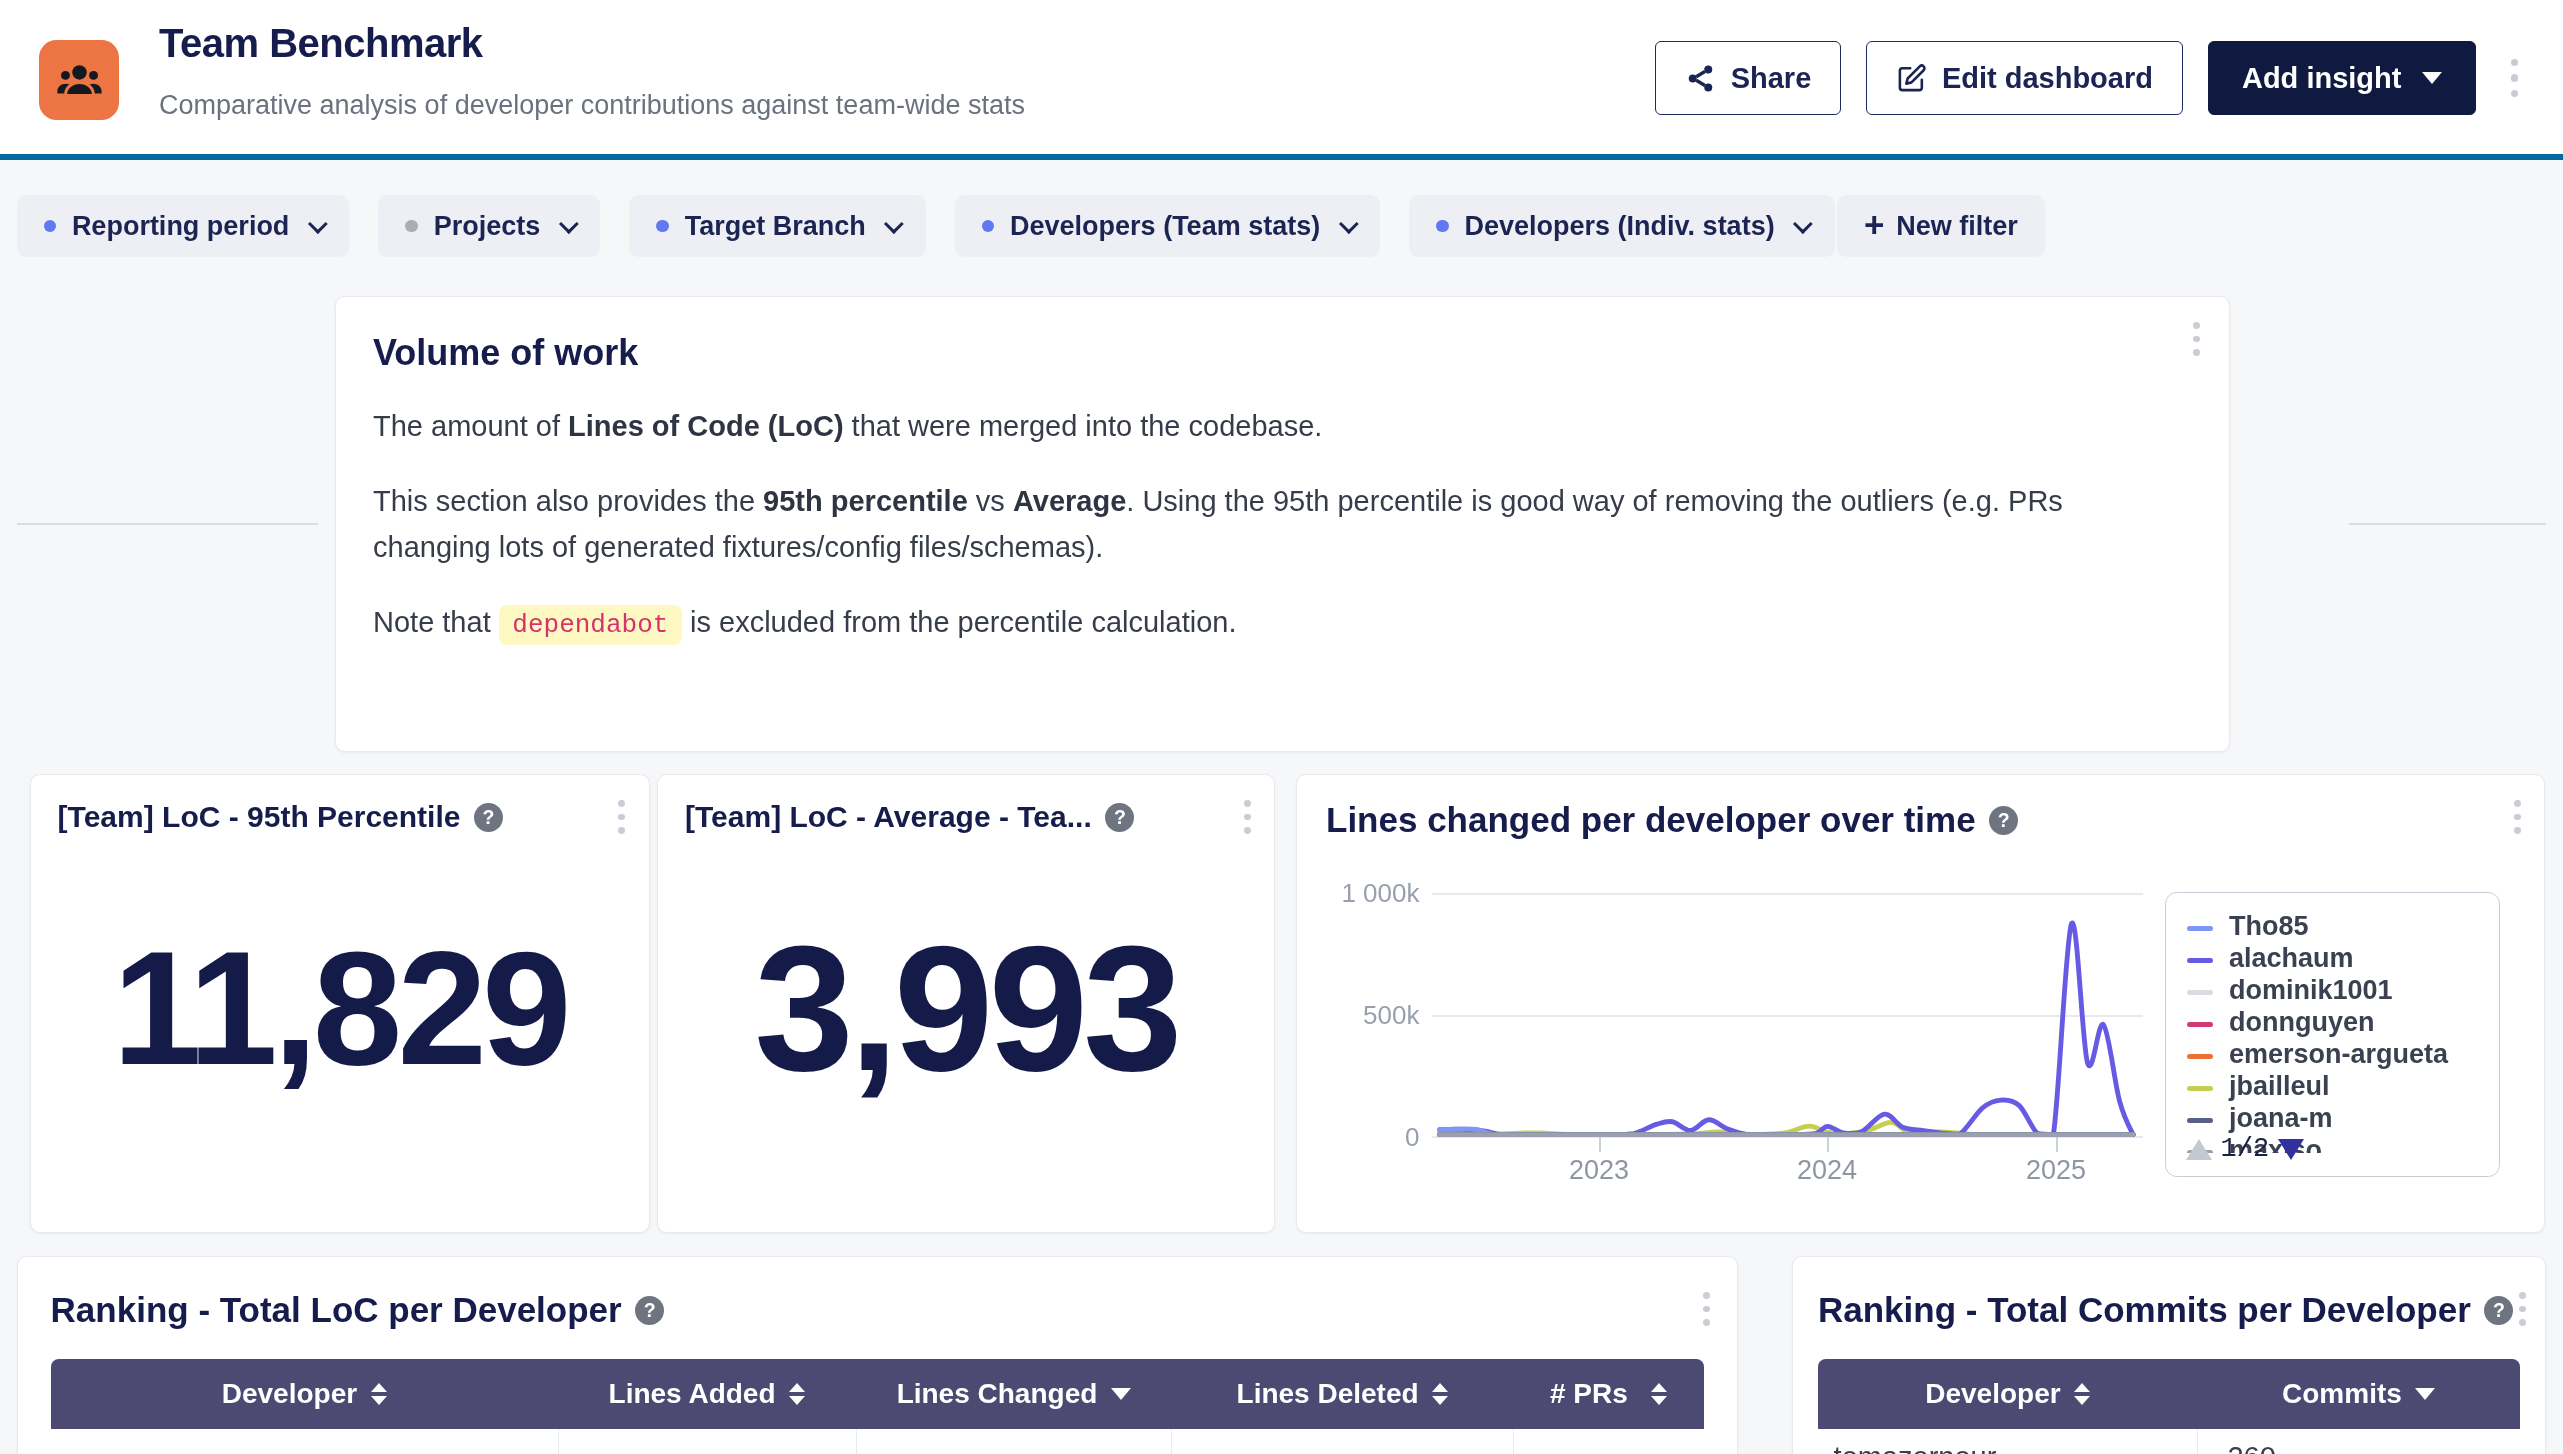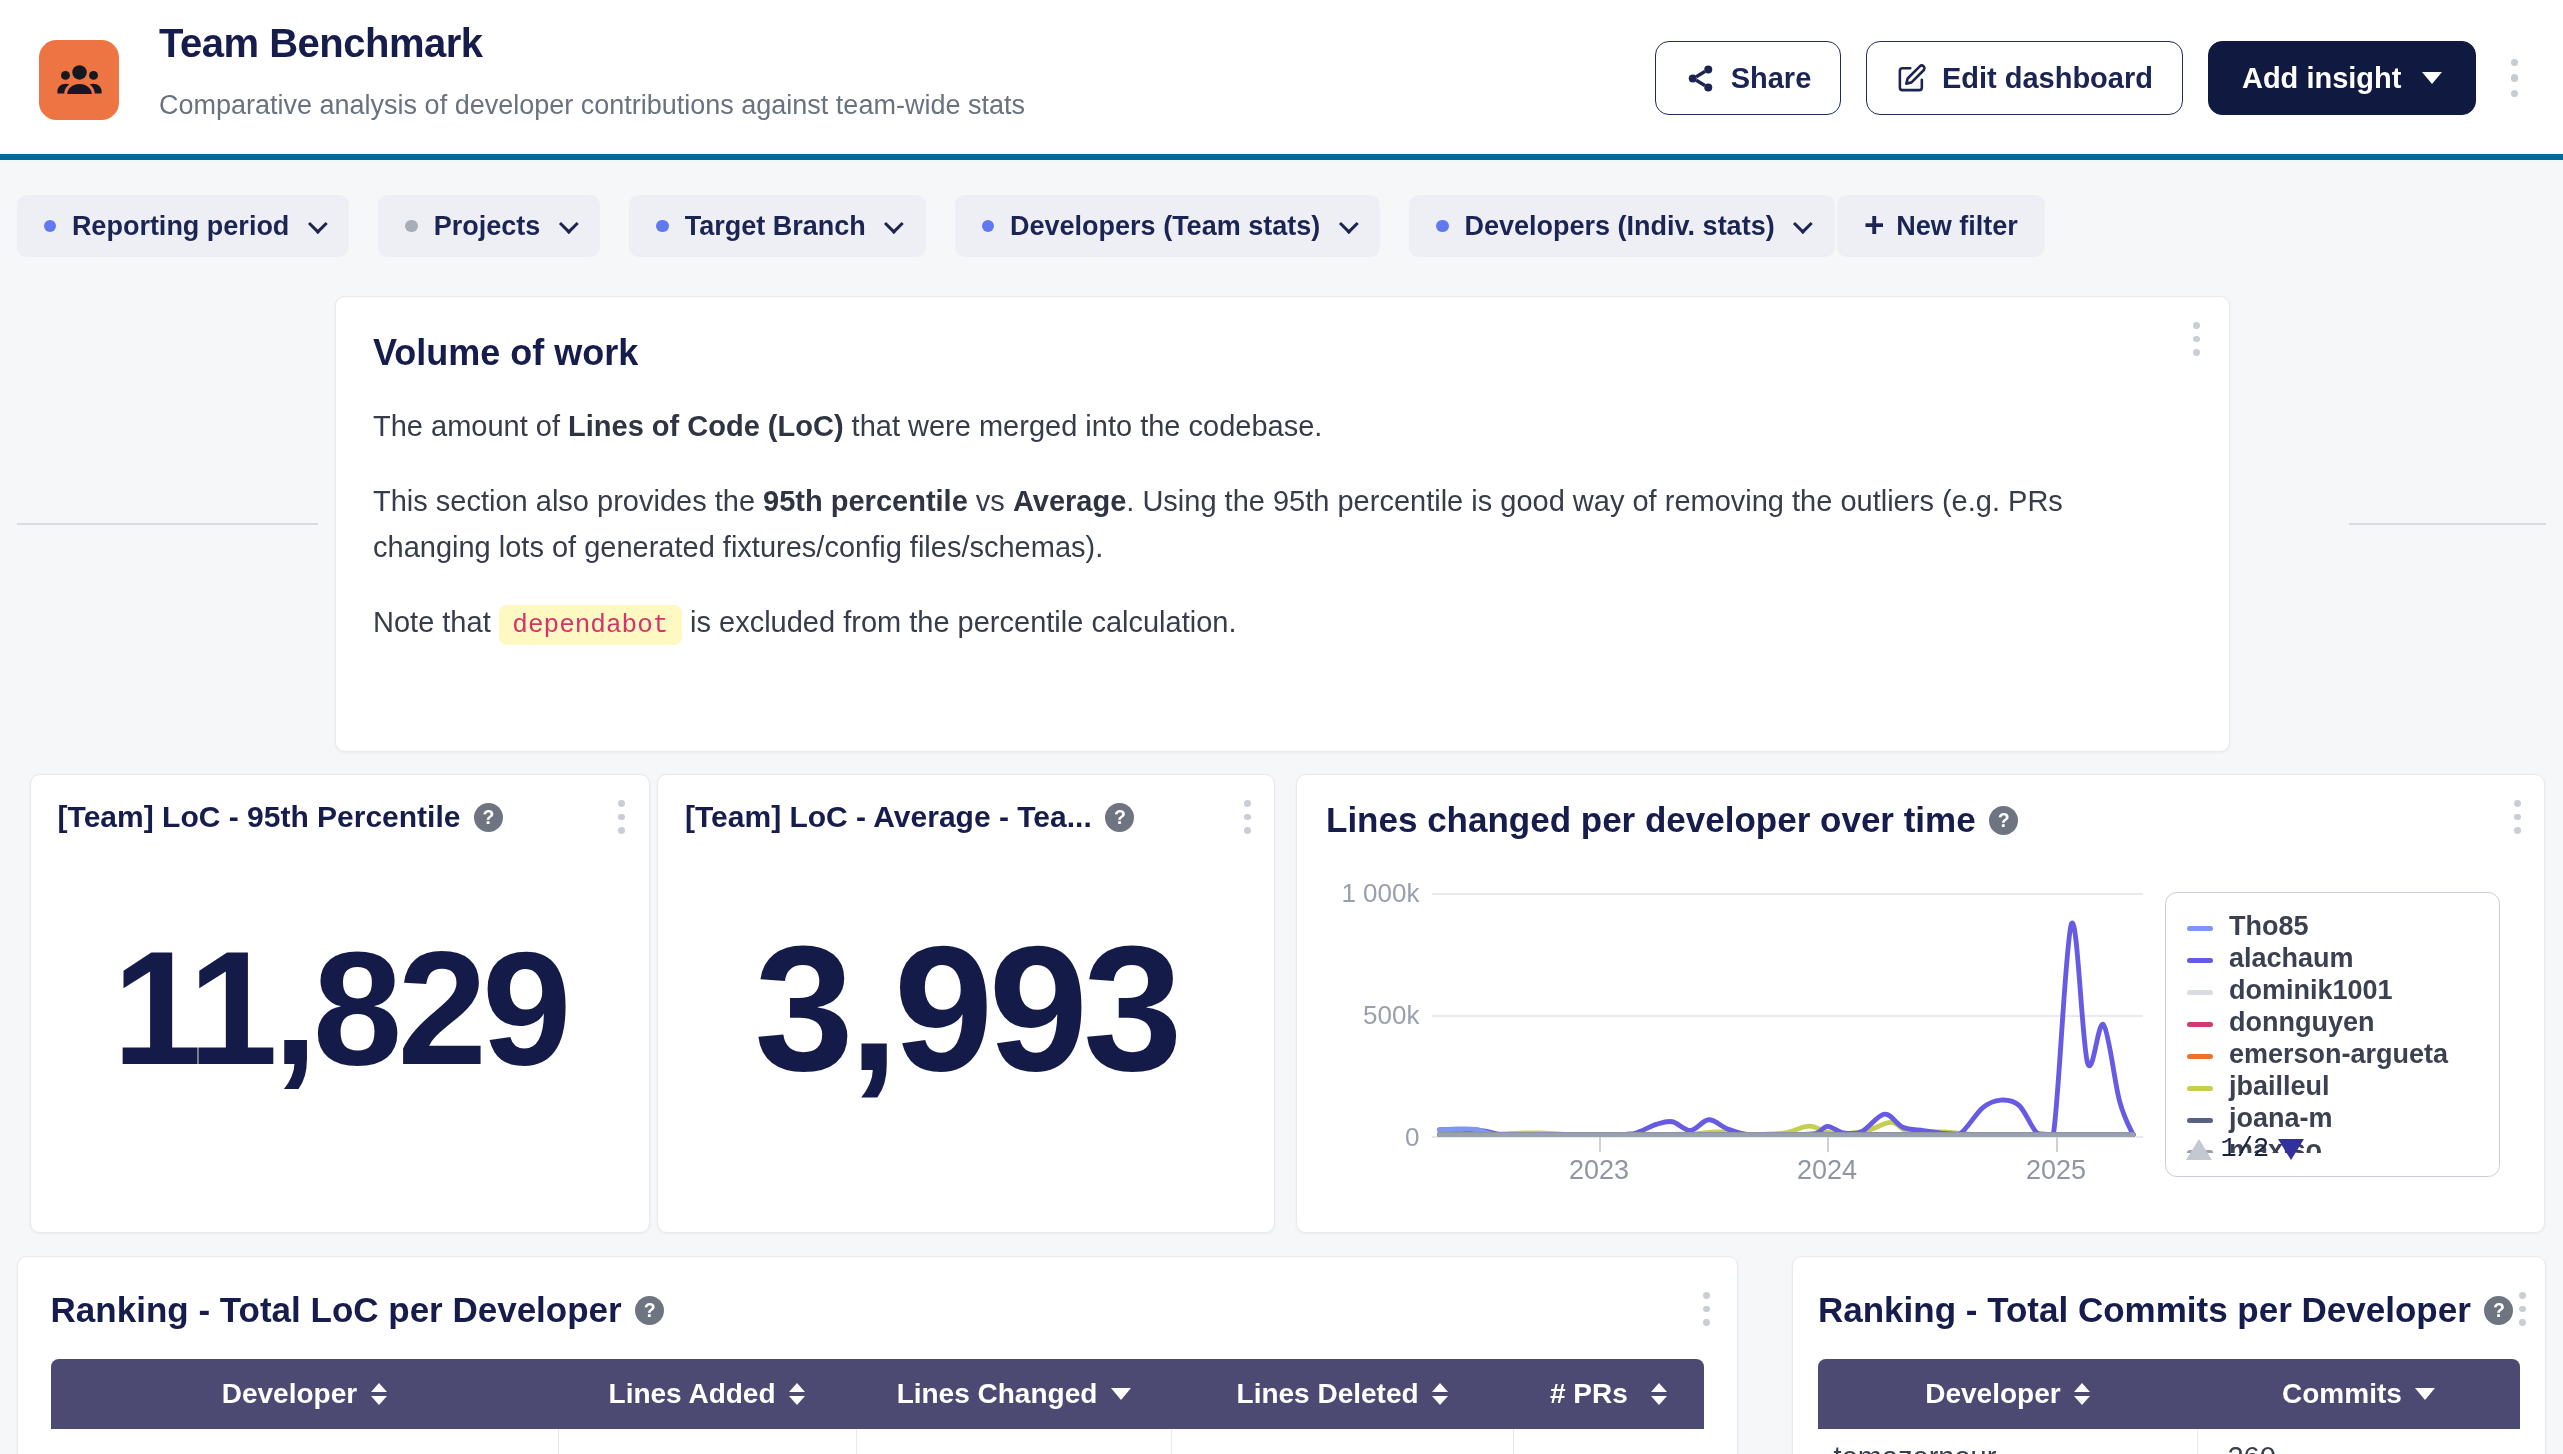--- a/index.html
+++ b/index.html
@@ -7,21 +7,21 @@
   body { background:#f6f7f9; font-family:"Liberation Sans", sans-serif; color:#171e4e; }
   #page { position:relative; width:2563px; height:1455px; }
 
   
   .topbar { position:absolute; left:0; top:0; width:2563px; height:160px; background:#ffffff; border-bottom:6px solid #0369a1; }
   .app-icon { position:absolute; left:39px; top:40px; width:80px; height:80px; background:#ed7544; border-radius:17.5px; display:flex; align-items:center; justify-content:center; }
   .app-icon svg { width:51px; height:51px; }
   .page-title { position:absolute; left:159px; top:21.4px; font-size:40px; font-weight:700; color:#161d4d; letter-spacing:-0.5px; }
   .page-subtitle { position:absolute; left:159px; top:90px; font-size:27px; color:#6a7280; }
   .topbar-actions { position:absolute; right:35px; top:41px; height:74px; display:flex; align-items:center; gap:25px; }
-  .btn { height:74px; display:inline-flex; align-items:center; gap:14.6px; padding:0 29px; border-radius:14px; font-size:29px; font-weight:600; cursor:pointer; }
+  .btn { height:74px; display:inline-flex; align-items:center; gap:14.6px; padding:0 29px; border-radius:6px; font-size:29px; font-weight:600; cursor:pointer; }
   .btn.outline { border:1.9px solid #202a5c; color:#1b2452; background:#fff; }
   .btn.primary { background:#101a41; color:#ffffff; border:1.9px solid #101a41; padding:0 33px; }
   .btn svg { width:31px; height:31px; }
   .caret-down { width:0; height:0; border-left:10.7px solid transparent; border-right:10.7px solid transparent; border-top:12.7px solid currentColor; display:inline-block; margin-left:5.8px; }
   .kebab { display:flex; flex-direction:column; gap:7.8px; padding:7.8px 9.7px; cursor:pointer; }
   .kebab i { width:7.8px; height:7.8px; border-radius:50%; background:#c7ccd4; }
 
   
   .filters { position:absolute; left:16.6px; top:195px; display:flex; gap:29px; }
   .chip { height:62px; background:#edeff4; border-radius:9.7px; display:inline-flex; align-items:center; gap:15.6px; padding:0 27px; font-size:27px; font-weight:600; color:#1b2452; cursor:pointer; }

